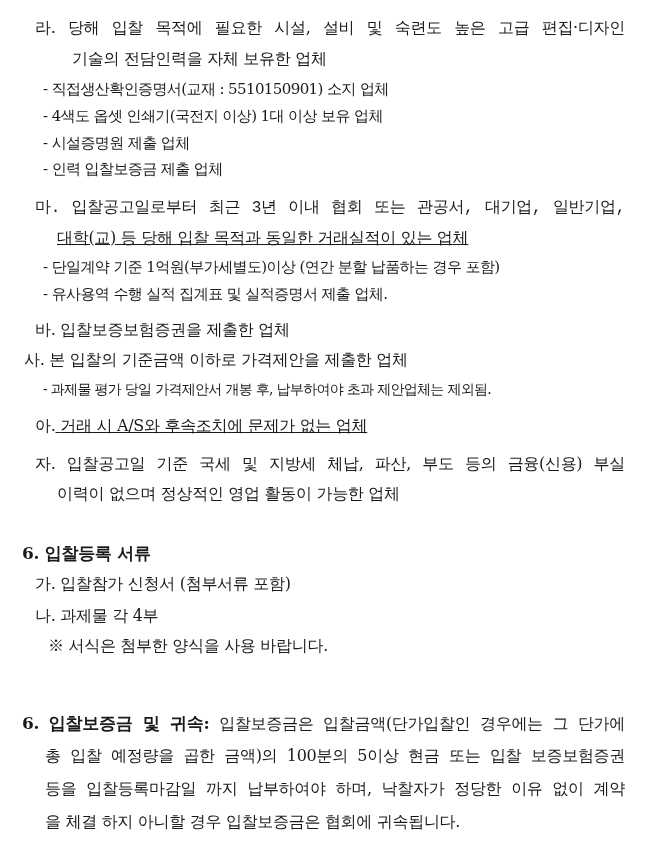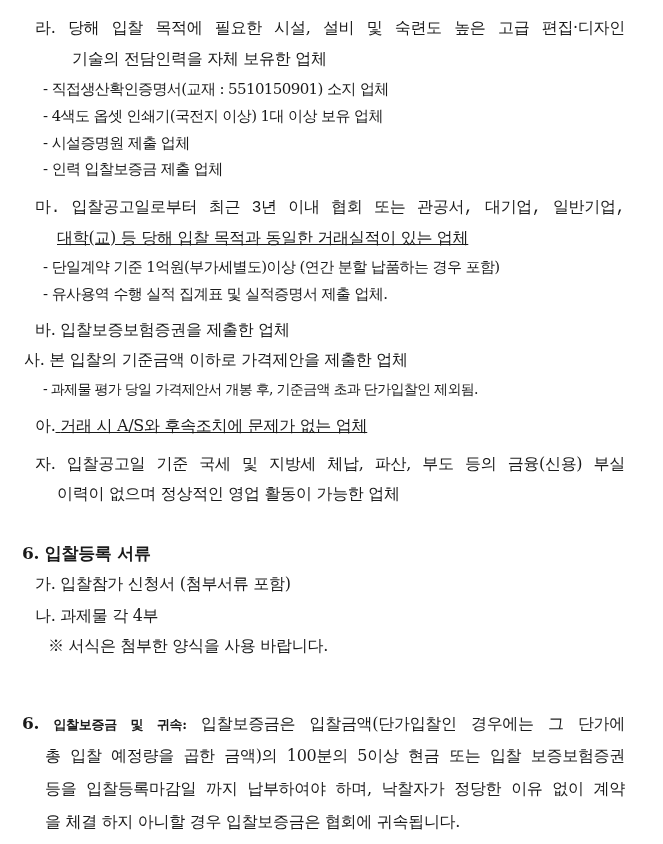--- a/index.html
+++ b/index.html
@@ -60,40 +60,40 @@
 
   <div class="line" style="left:35px; top:320px;">
     <span class="marker">바.</span>
     <span>입찰보증보험증권을 제출한 업체</span>
   </div>
 
   <div class="line" style="left:24px; top:350px;">
     <span class="marker">사.</span>
     <span>본 입찰의 기준금액 이하로 가격제안을 제출한 업체</span>
   </div>
-  <div class="line sub" style="left:43px; top:379px; font-size:14px; letter-spacing:-0.7px;">- 과제물 평가 당일 가격제안서 개봉 후, 기준금액 초과 단가입찰인 제외됨.</div>
+  <div class="line sub" style="left:43px; top:379px; font-size:14px; letter-spacing:-0.7px;">- 과제물 평가 당일 가격제안서 개봉 후, 납부하여야 초과 제안업체는 제외됨.</div>
 
   <div class="line" style="left:35px; top:416px;text-decoration:underline;">
     <span class="marker">아.</span>
     <span>거래 시 A/S와 후속조치에 문제가 없는 업체</span>
   </div>
 
   <div class="line justify" style="left:35px; top:454px; width:590px;">
     <span class="marker">자.</span>
     <span>입찰공고일 기준 국세 및 지방세 체납, 파산, 부도 등의 금융(신용) 부실</span>
   </div>
   <div class="line" style="left:57px; top:484px;">이력이 없으며 정상적인 영업 활동이 가능한 업체</div>
 
   <div class="line bold" style="left:22px; top:543px; font-size:17px;">6. 입찰등록 서류</div>
   <div class="line" style="left:35px; top:574px;">가. 입찰참가 신청서 (첨부서류 포함)</div>
   <div class="line" style="left:35px; top:606px;">나. 과제물 각 4부</div>
   <div class="line" style="left:48px; top:636px;">※ 서식은 첨부한 양식을 사용 바랍니다.</div>
 
   <div class="line justify" style="left:22px; top:713px; width:603px;">
     <span class="bold" style="font-size:17px;">6.</span>
-    <span class="bold" style="font-size:13px;">입찰보증금 및 귀속:</span>
+    <span class="bold" style="font-size:17px;">입찰보증금 및 귀속:</span>
     <span>입찰보증금은 입찰금액(단가입찰인 경우에는 그 단가에</span>
   </div>
   <div class="line justify" style="left:45px; top:746px; width:580px;">총 입찰 예정량을 곱한 금액)의 100분의 5이상 현금 또는 입찰 보증보험증권</div>
   <div class="line justify" style="left:45px; top:779px; width:580px;">등을 입찰등록마감일 까지 납부하여야 하며, 낙찰자가 정당한 이유 없이 계약</div>
   <div class="line" style="left:45px; top:812px;">을 체결 하지 아니할 경우 입찰보증금은 협회에 귀속됩니다.</div>
 
 </div>
 
 </body></html>

